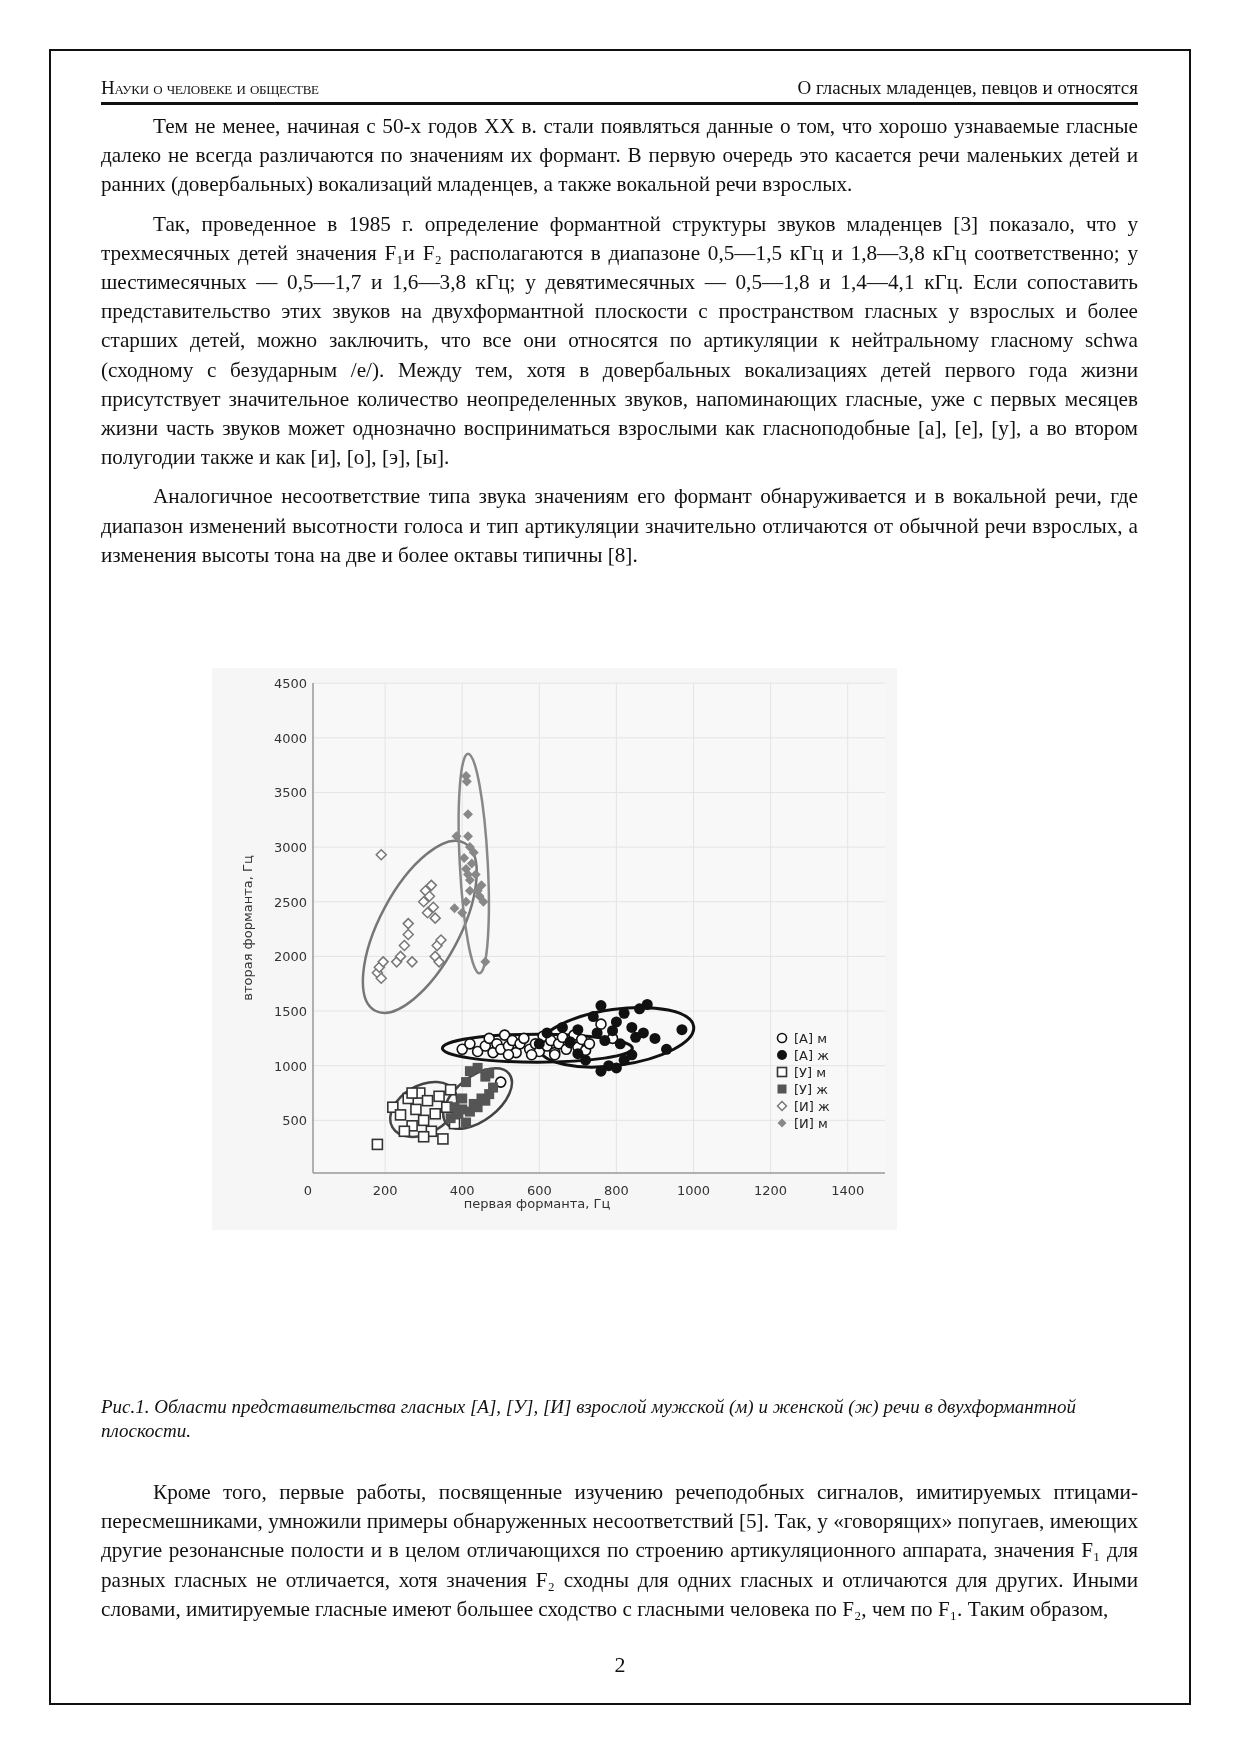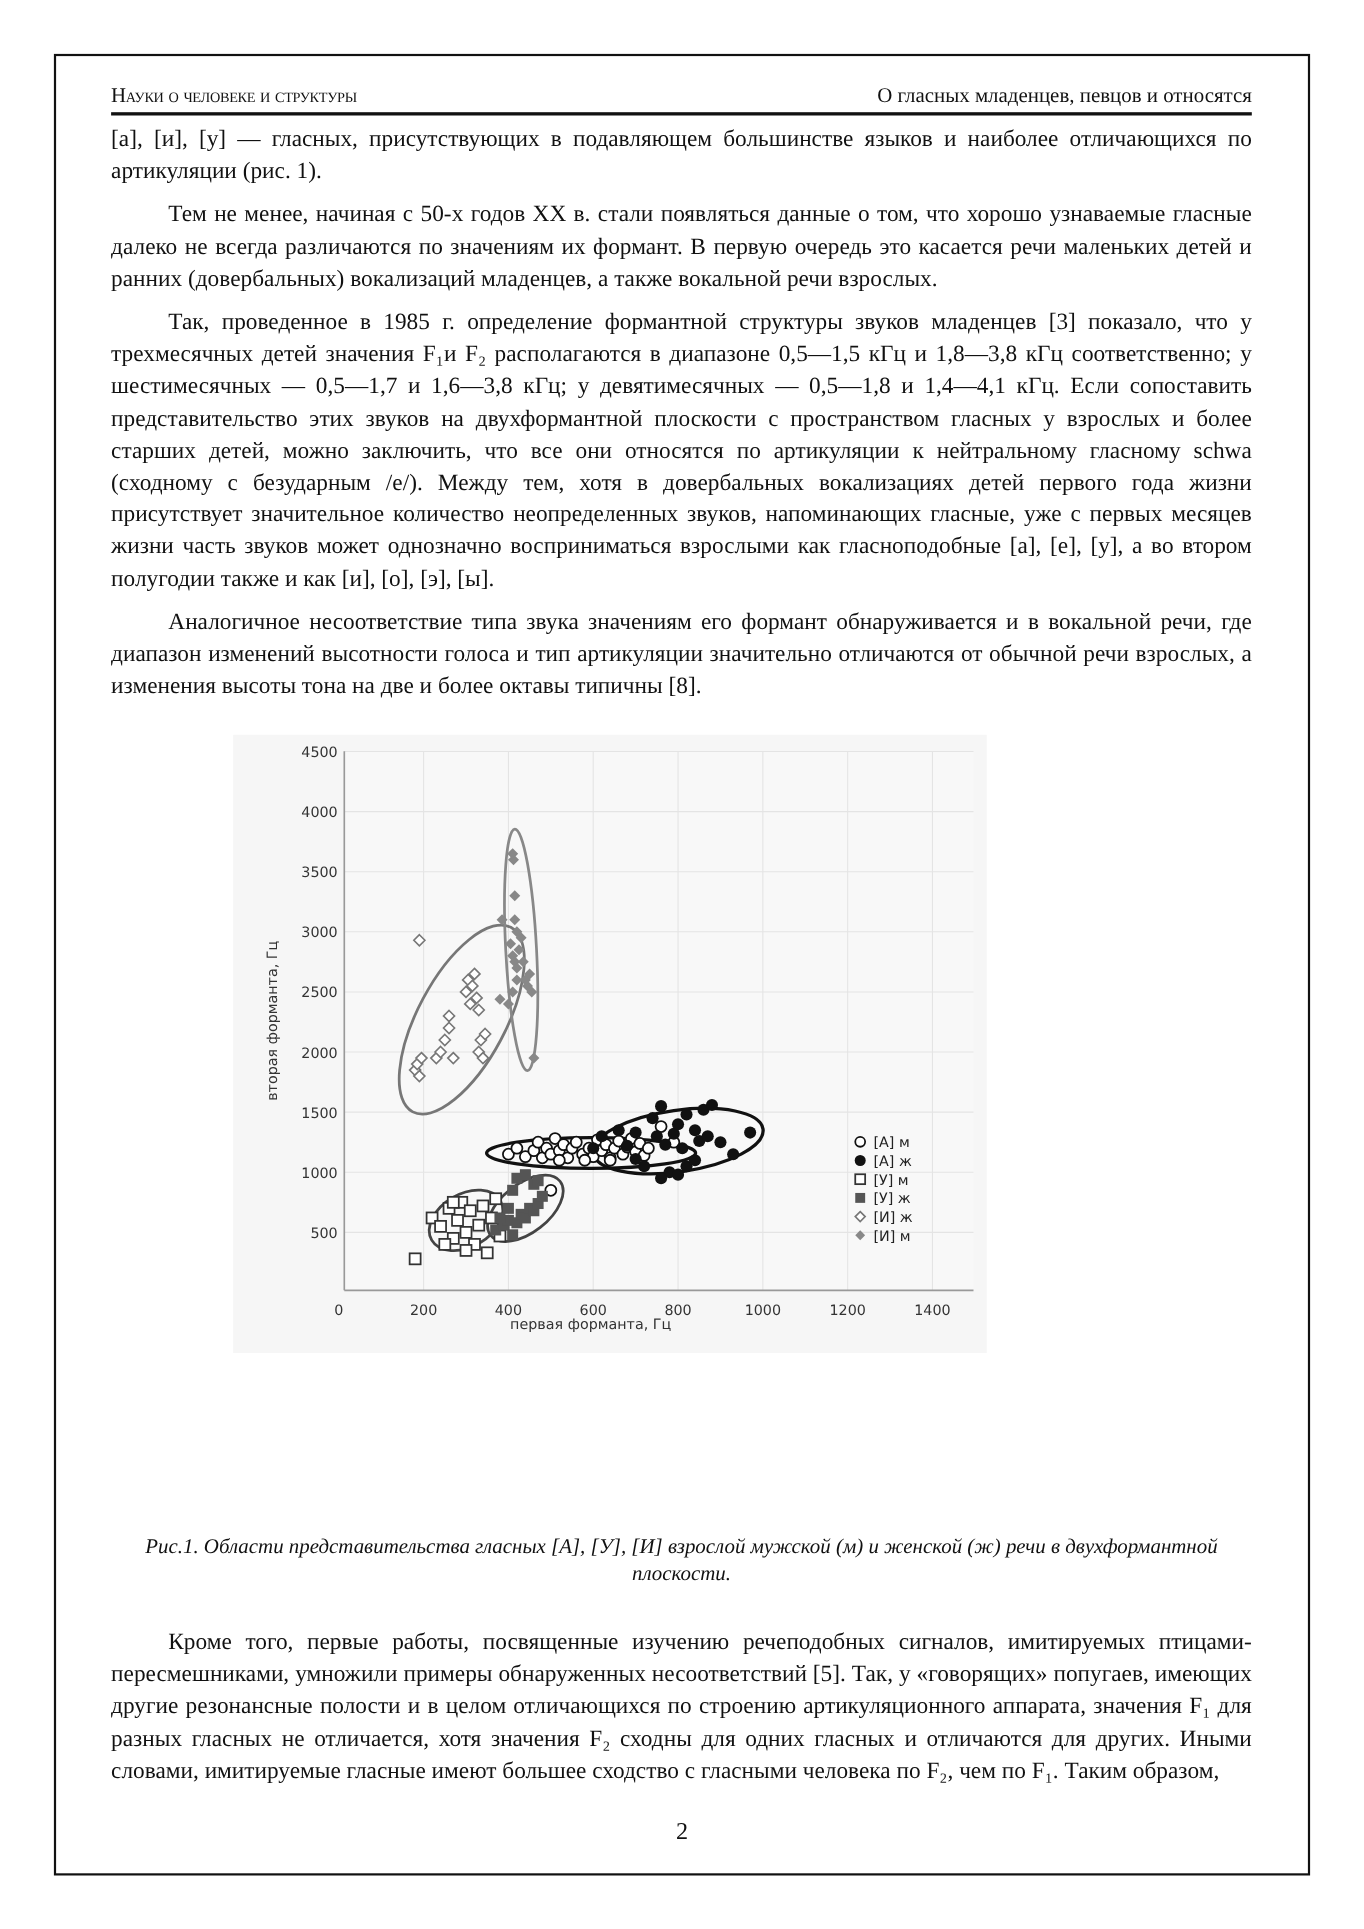--- a/index.html
+++ b/index.html
@@ -5,36 +5,35 @@
   html, body { margin: 0; padding: 0; background: #ffffff; }
   body { width: 1240px; height: 1754px; position: relative; font-family: "Liberation Serif", serif; color: #111; }
   .frame { position: absolute; left: 49px; top: 49px; width: 1142px; height: 1656px; border: 2px solid #111; box-sizing: border-box; }
   .header { position: absolute; left: 101px; top: 72px; width: 1037px; height: 30px; border-bottom: 3px solid #111; font-size: 19px; }
   .header .left { position: absolute; left: 0; bottom: 3px; letter-spacing: -0.3px; font-variant: small-caps; }
   .header .right { position: absolute; right: 0; bottom: 3px; }
   .text { position: absolute; left: 101px; width: 1037px; font-size: 21.2px; line-height: 29.2px; text-align: justify; }
   .text p { margin: 0 0 10px 0; text-indent: 52px; }
   .text p.noindent { text-indent: 0; }
   .fig { position: absolute; left: 212px; top: 668px; width: 685px; height: 562px; background: #f6f6f6; }
-  .caption { position: absolute; left: 101px; top: 1395px; width: 1037px; text-align: center; font-style: italic; font-size: 19px; line-height: 24px; }
+  .caption { position: absolute; left: 101px; top: 1395px; width: 1037px; font-style: italic; font-size: 19px; line-height: 24px; }
   .pagenum { position: absolute; left: 0; width: 1240px; top: 1652px; text-align: center; font-size: 22px; }
   svg text { font-family: "DejaVu Sans", sans-serif; }
 </style>
 </head>
 <body>
 
 <div class="frame"></div>
 
 <div class="header">
-  <span class="left">Науки о человеке и структуры</span>
+  <span class="left">Науки о человеке и обществе</span>
   <span class="right">О гласных младенцев, певцов и относятся</span>
 </div>
 
 <div class="text" style="top:112px;">
-  <p class="noindent">[а], [и], [у] — гласных, присутствующих в подавляющем большинстве языков и наиболее отличающихся по артикуляции (рис. 1).</p>
   <p>Тем не менее, начиная с 50-х годов XX в. стали появляться данные о том, что хорошо узнаваемые гласные далеко не всегда различаются по значениям их формант. В первую очередь это касается речи маленьких детей и ранних (довербальных) вокализаций младенцев, а также вокальной речи взрослых.</p>
   <p>Так, проведенное в 1985 г. определение формантной структуры звуков младенцев [3] показало, что у трехмесячных детей значения F₁и F₂ располагаются в диапазоне 0,5—1,5 кГц и 1,8—3,8 кГц соответственно; у шестимесячных — 0,5—1,7 и 1,6—3,8 кГц; у девятимесячных — 0,5—1,8 и 1,4—4,1 кГц. Если сопоставить представительство этих звуков на двухформантной плоскости с пространством гласных у взрослых и более старших детей, можно заключить, что все они относятся по артикуляции к нейтральному гласному schwa (сходному с безударным /е/). Между тем, хотя в довербальных вокализациях детей первого года жизни присутствует значительное количество неопределенных звуков, напоминающих гласные, уже с первых месяцев жизни часть звуков может однозначно восприниматься взрослыми как гласноподобные [а], [е], [у], а во втором полугодии также и как [и], [о], [э], [ы].</p>
   <p>Аналогичное несоответствие типа звука значениям его формант обнаруживается и в вокальной речи, где диапазон изменений высотности голоса и тип артикуляции значительно отличаются от обычной речи взрослых, а изменения высоты тона на две и более октавы типичны [8].</p>
 </div>
 
 <div class="fig">
   <svg id="chart" width="685" height="562">
     <g id="grid">
         <rect x="101" y="15" width="572" height="490" fill="#f8f8f8" stroke="none"></rect>
         <line x1="173.10000000000002" x2="173.10000000000002" y1="15" y2="505" stroke="#e4e4e4" stroke-width="1"></line>

